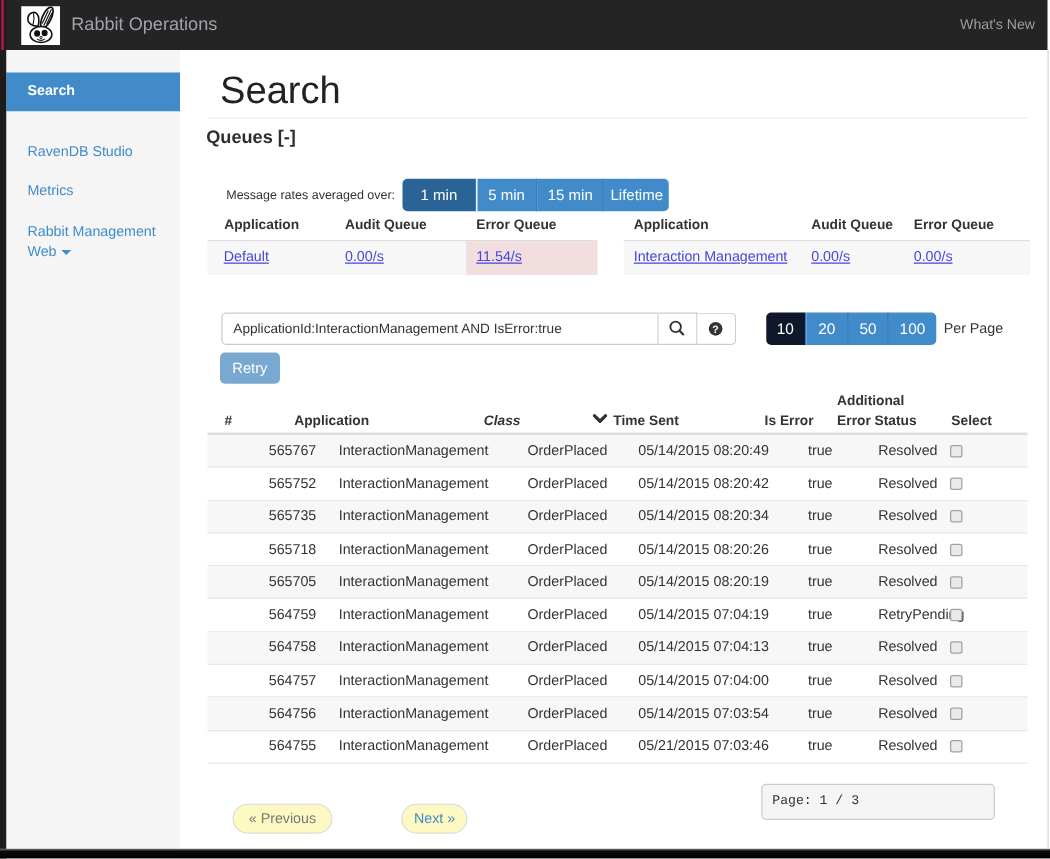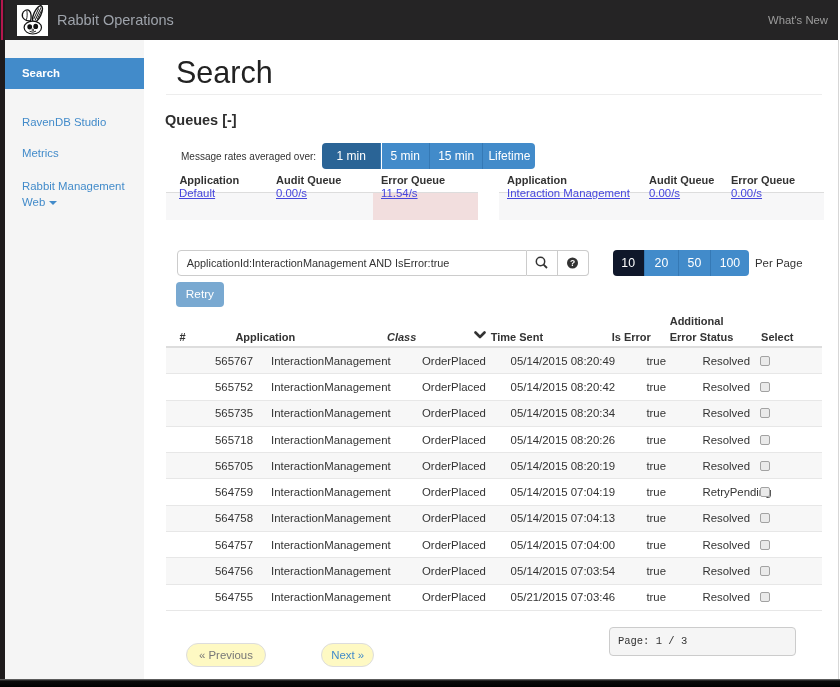--- a/index.html
+++ b/index.html
@@ -22,32 +22,32 @@
 #sidebar { position:absolute; left:5px; top:40px; width:139px; height:640px; background:#f5f5f5; }
 #side-active { position:absolute; left:0; top:17.5px; width:139px; height:31.5px; background:#428bca; color:#fff;
   font-size:11.4px; font-weight:bold; line-height:31.5px; padding-left:17px; }
 .side-link { position:absolute; left:17px; font-size:11.4px; color:#428bca; }
 .caret { display:inline-block; width:0; height:0; border-left:4px solid transparent; border-right:4px solid transparent;
   border-top:4px solid #428bca; margin-left:4px; vertical-align:middle; }
 
 
 #h1 { position:absolute; left:176px; top:55px; font-size:30.5px; font-weight:400; color:#222; }
 #pagehdr { position:absolute; left:166px; top:94px; width:656px; height:1px; background:#ededed; }
-#queues-t { position:absolute; left:165px; top:112px; font-size:14.5px; font-weight:bold; color:#2e2e2e; }
+#queues-t { position:absolute; left:165px; top:102px; font-size:14.5px; font-weight:bold; color:#2e2e2e; }
 #msglabel { position:absolute; left:165px; top:151px; font-size:10px; color:#333;padding-left:16px; }
 
 
 .rbtn { position:absolute; top:142.7px; height:26px; background:#428bca; color:#fff; font-size:12px;
   text-align:center; line-height:26px; border-right:1px solid #3579b5; }
 .rbtn.first { border-radius:4px 0 0 4px; background:#2a6496; }
 .rbtn.last  { border-radius:0 4px 4px 0; border-right:none; }
 
 
 .qhead { position:absolute; top:174px; font-size:11px; font-weight:bold; color:#333; }
-.qcell { position:absolute; top:187px; font-size:11.4px; }
+.qcell { position:absolute; top:200px; font-size:11.4px; }
 .qlink { color:#4646dd; text-decoration:underline; }
 #qhr1 { position:absolute; left:166px; top:191.5px; width:312px; height:1px; background:#ddd; }
 #qhr2 { position:absolute; left:499px; top:191.5px; width:325px; height:1px; background:#ddd; }
 #qrow1 { position:absolute; left:166px; top:192.5px; width:312px; height:27px; background:#f7f7f8; }
 #qrow2 { position:absolute; left:499px; top:192.5px; width:325px; height:27px; background:#f7f7f8; }
 #qpink { position:absolute; left:373px; top:192.5px; width:105px; height:27px; background:#f2dede; }
 
 
 #searchwrap { position:absolute; left:176.7px; top:250px; width:411.2px; height:26px; }
 #searchinput { position:absolute; left:0; top:0; width:350.1px; height:26px; border:1px solid #ccc;

